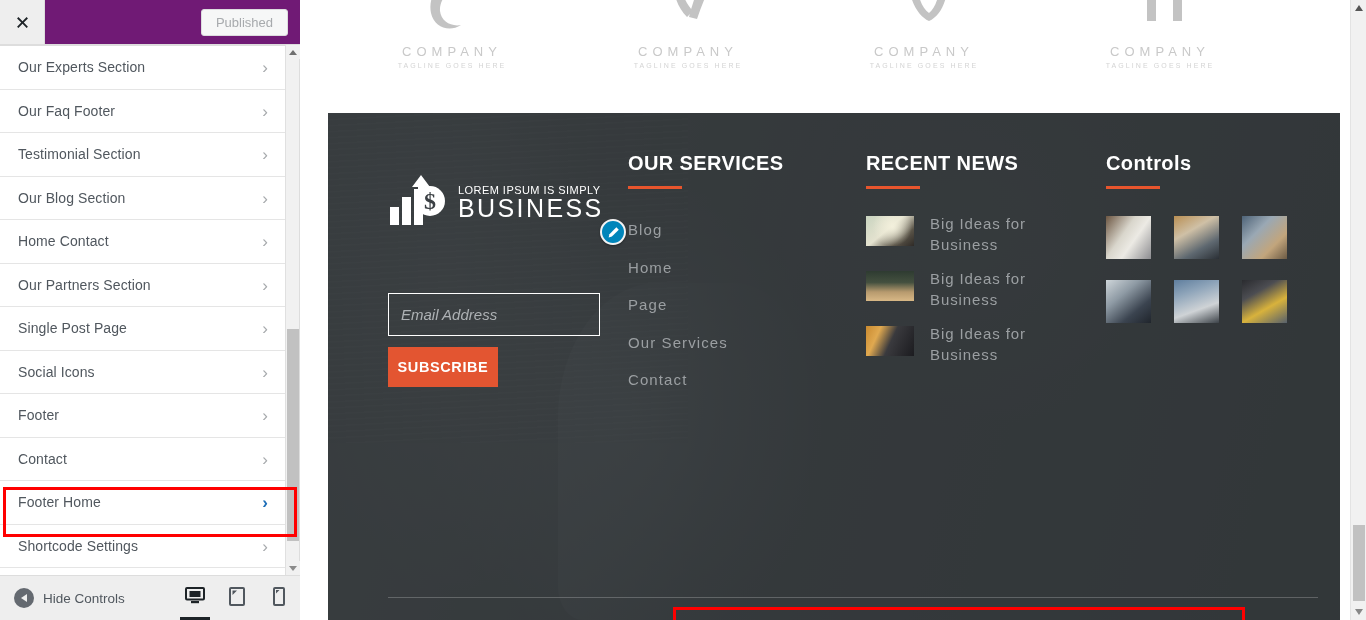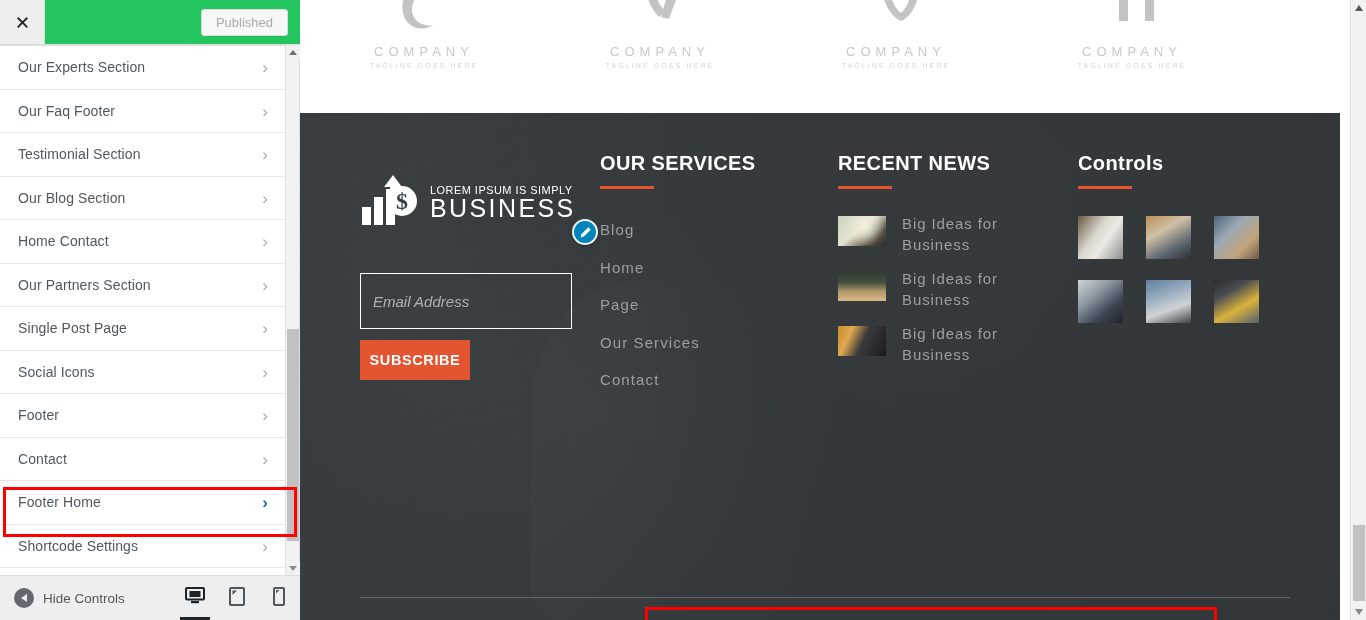--- a/index.html
+++ b/index.html
@@ -15,21 +15,21 @@
   #sidebar {
     position: absolute; left: 0; top: 0;
     width: 300px; height: 620px;
     background: #eeeeee;
     border-right: 1px solid #dddddd;
     z-index: 30;
   }
   #sidebar-header {
     position: absolute; left: 0; top: 0;
     width: 300px; height: 45px;
-    background: #22c55e;
+    background: #701a75;
     border-bottom: 1px solid #ddd;
     display: flex; align-items: center;
   }
   #close-btn {
     width: 45px; height: 44px;
     display: flex; align-items: center; justify-content: center;
     border-right: 1px solid #ddd;
     cursor: pointer; background: #eee;
   }
   #close-btn svg { display: block; }
@@ -155,20 +155,21 @@
     content: ""; position: absolute; bottom: 0; left: 6px; right: 6px;
     height: 4px; background: #1d2327;
   }
 
   
   #preview {
     position: absolute; left: 300px; top: 0;
     width: 1050px; height: 620px;
     background: #fff;
     overflow: hidden;
+    padding-left: 28px;
   }
 
   
   #clients-strip {
     position: relative;
     height: 113px; width: 1050px;
     background: #ffffff;
     display: flex; align-items: flex-start;
     padding-left: 6px;
   }
@@ -256,22 +257,22 @@
   #logo-text { display: flex; flex-direction: column; }
   #logo-lorem {
     font-size: 11px; color: #ffffff; letter-spacing: 0.45px;
     font-weight: normal; margin-bottom: 0; white-space: nowrap;
   }
   #logo-business {
     font-size: 25px; color: #ffffff; letter-spacing: 2.4px;
     line-height: 1; white-space: nowrap;
   }
   #email-input {
-    margin-top: 42px;
-    width: 212px; height: 56px;
+    margin-top: 62px;
+    width: 212px; height: 43px;
     border: 1px solid #ffffff;
     background: transparent;
     color: #b9bdc0;
     font-size: 15px; 
     padding: 0 12px;
     font-family: "Liberation Sans", sans-serif;
     outline: none;
   }
   #email-input::placeholder { color: #aeb2b5; font-style: italic; opacity: 1; }
   #subscribe-btn {

